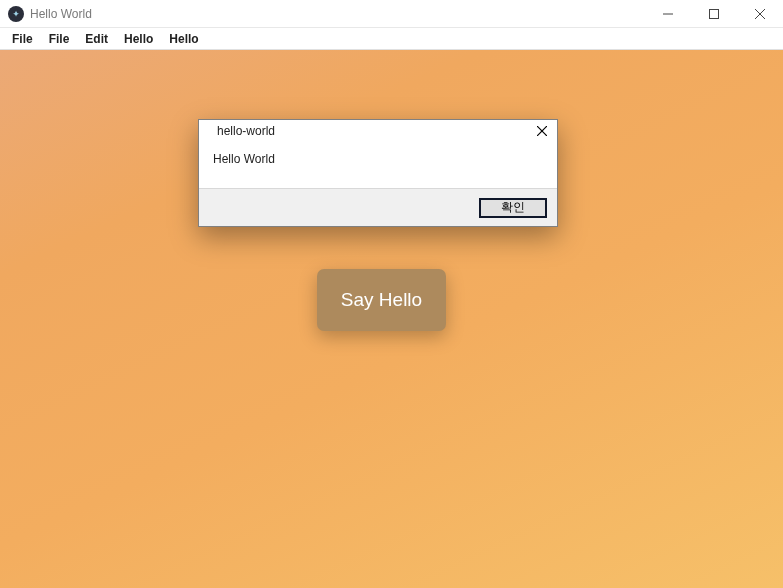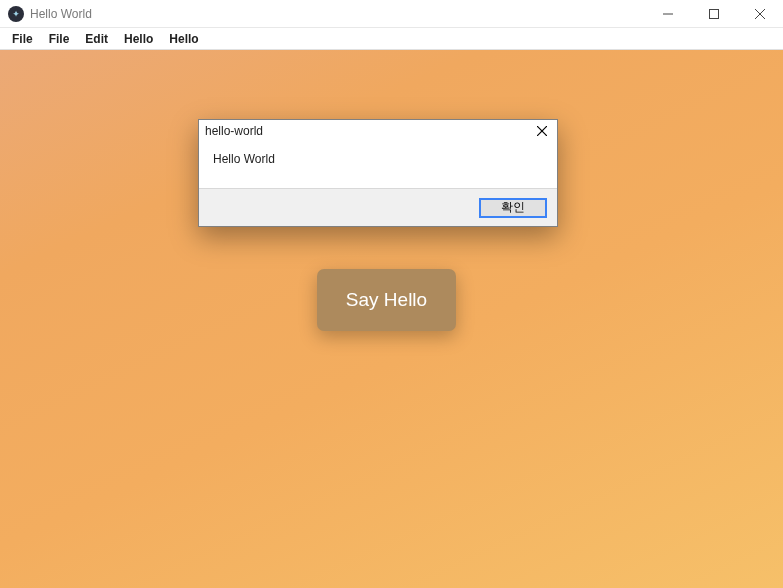--- a/index.html
+++ b/index.html
@@ -55,21 +55,21 @@
     position: relative;
     width: 100%;
     height: calc(588px - 28px - 22px);
     background: linear-gradient(155deg, #eba977 0%, #f0a85f 25%, #f3ad5f 55%, #f6c069 100%);
   }
 
   
   .say-hello {
     position: absolute;
     left: 317px; top: 219px;
-    width: 139px; height: 62px;
+    width: 129px; height: 62px;
     background: #ad8a5d;
     color: #fff;
     font-size: 19px;
     border: none;
     border-radius: 7px;
     display: flex; align-items: center; justify-content: center;
     box-shadow: 0 6px 18px rgba(0,0,0,0.25);
     cursor: pointer;
   }
 
@@ -79,21 +79,21 @@
     left: 198px; top: 69px;
     width: 360px;
     background: #fff;
     border: 1px solid #808080;
     box-shadow: 0 10px 26px rgba(0,0,0,0.35);
     font-size: 12px;
   }
   .dialog-header {
     height: 22px;
     display: flex; align-items: center;
-    padding: 0 4px 0 6px;
+    padding: 0 4px 0 18px;
   }
   .dialog-title { flex: 1; color: #222; }
   .dialog-close {
     width: 22px; height: 18px;
     display:flex; align-items:center; justify-content:center;
     cursor: pointer;
   }
   .dialog-close svg { width: 10px; height: 10px; stroke:#000; stroke-width:1.2; }
   .dialog-body {
     padding: 10px 6px 22px 14px;
@@ -102,21 +102,21 @@
   .dialog-footer {
     background: #f0f0f0;
     border-top: 1px solid #d8d8d8;
     height: 38px;
     display:flex; align-items:center; justify-content:flex-end;
     padding-right: 10px;
   }
   .dialog-ok {
     width: 68px; height: 20px;
     background: #e1e1e1;
-    border: 2px solid #3b82f6;
+    border: 2px solid #0f172a;
     font-size: 12px;
     color: #000;
     display:flex; align-items:center; justify-content:center;
     cursor: pointer;
   }
 </style>
 </head>
 <body>
 
 <div class="titlebar">

